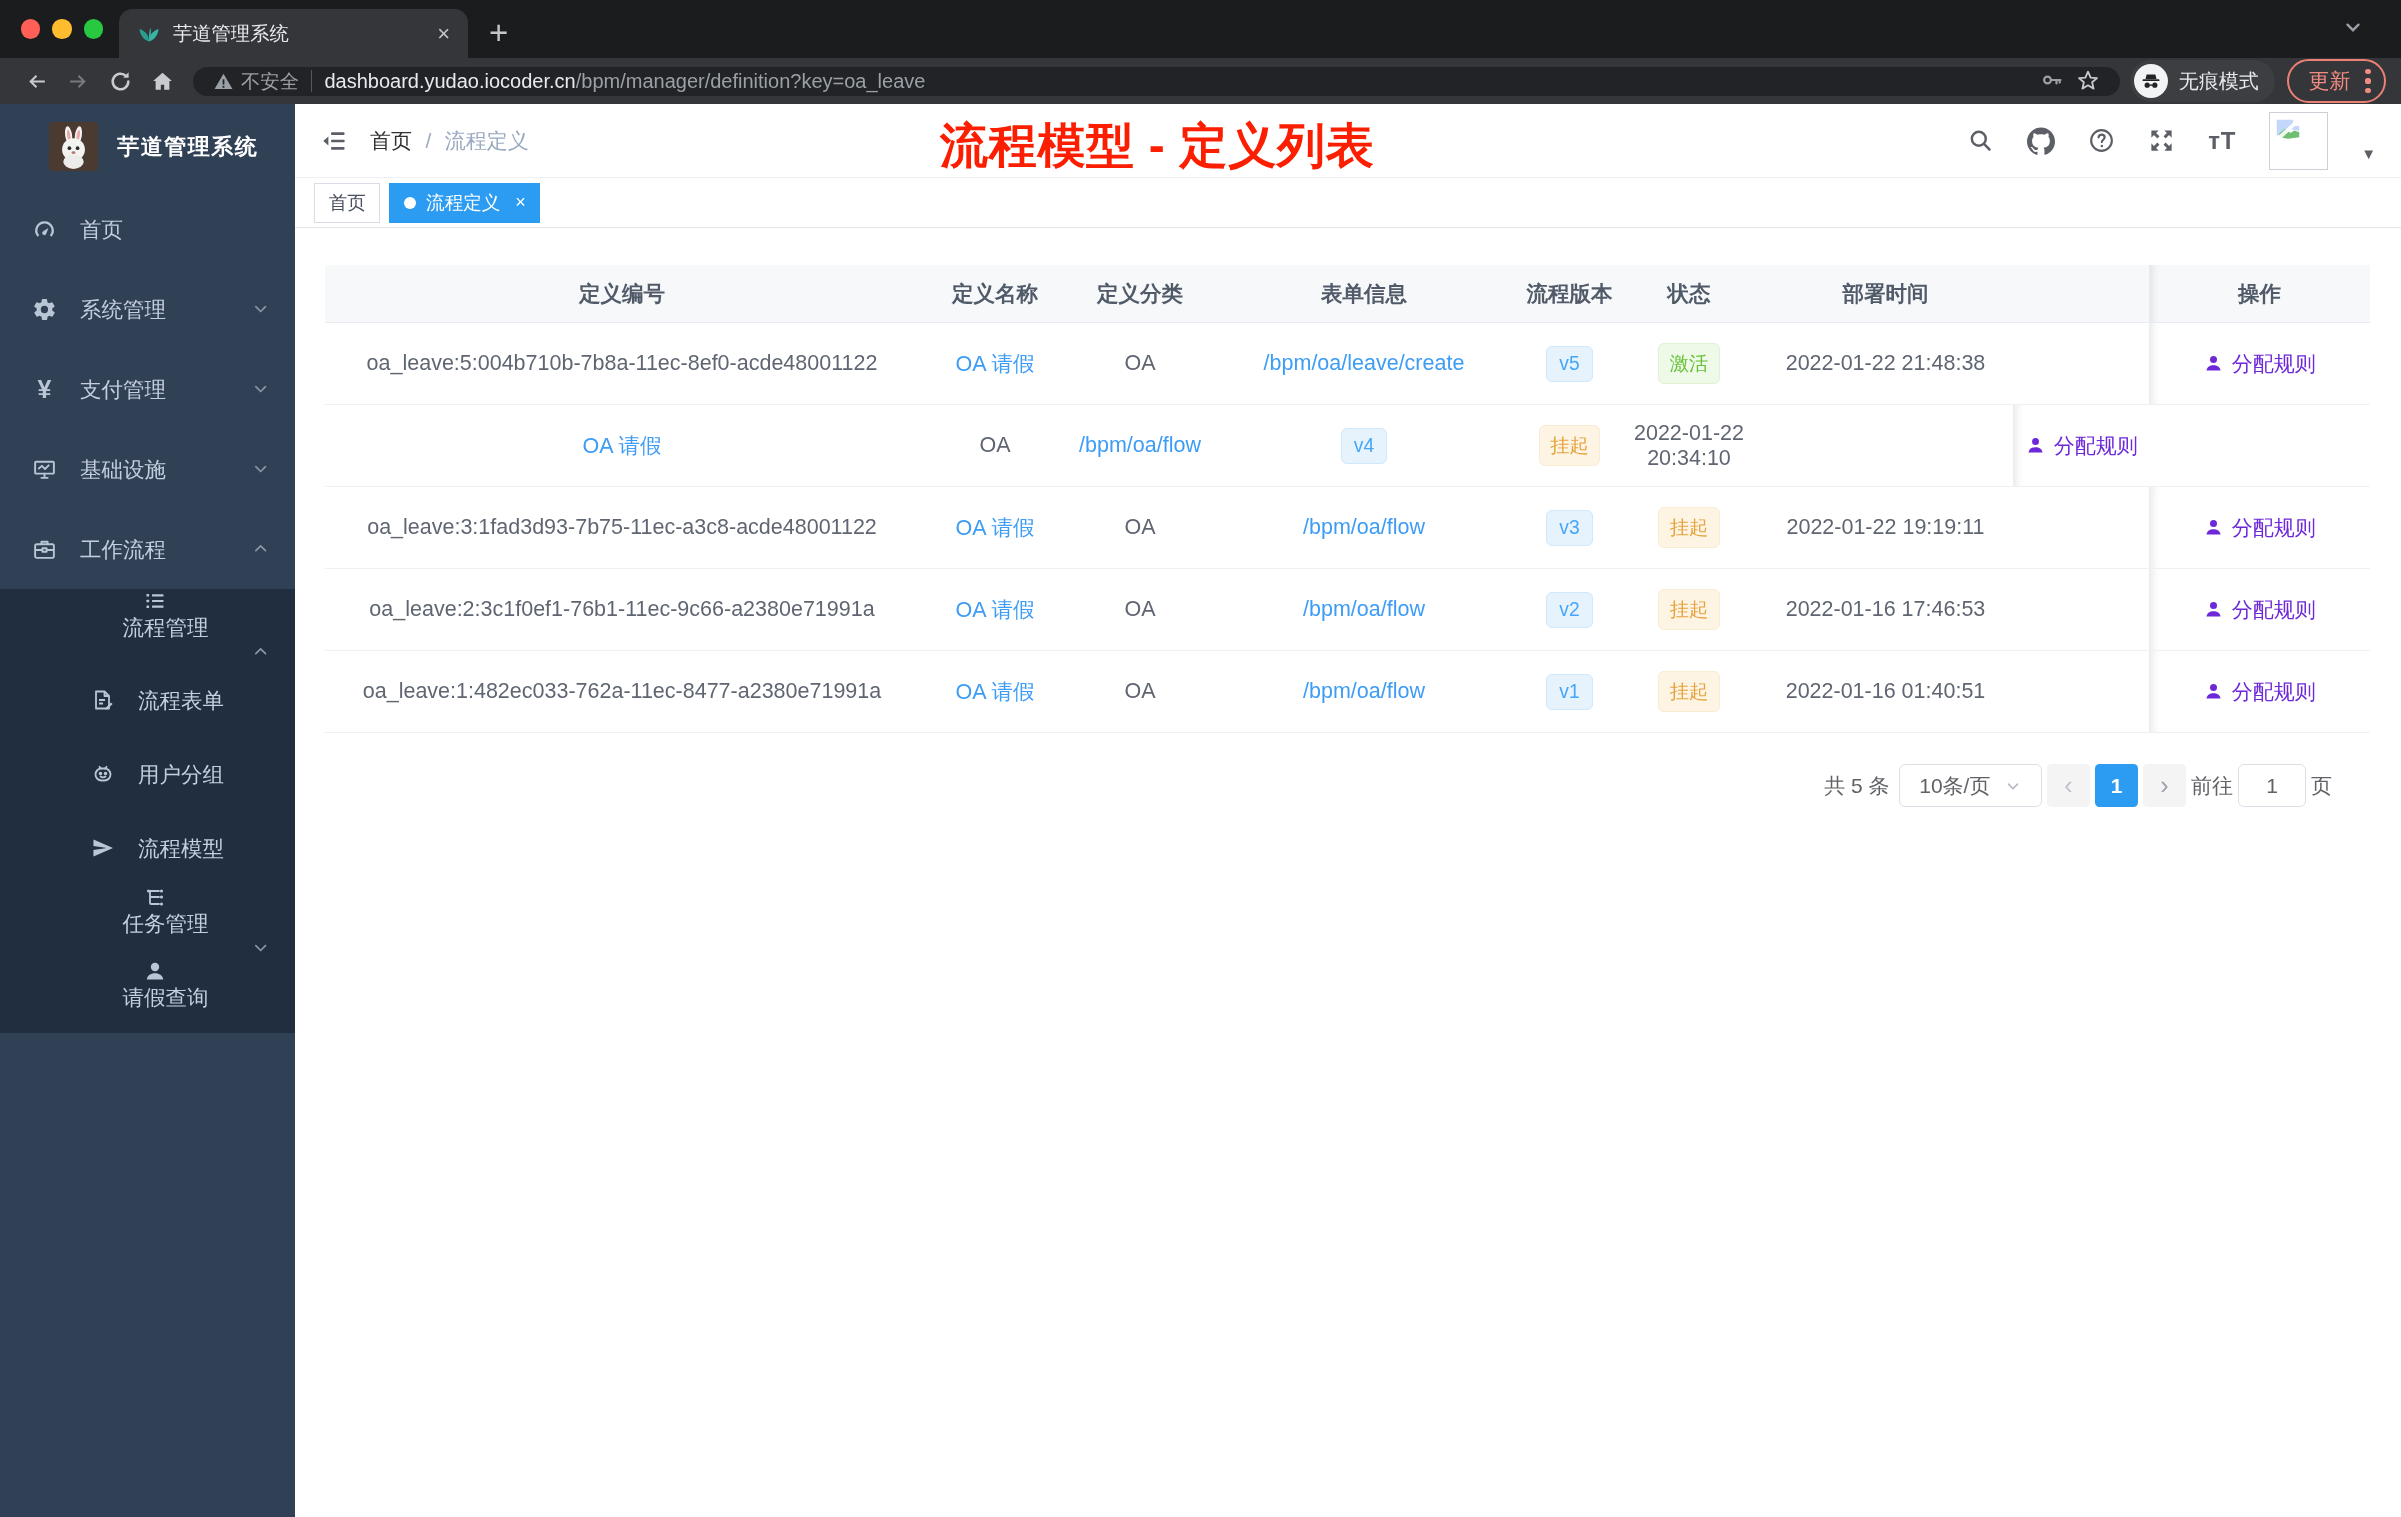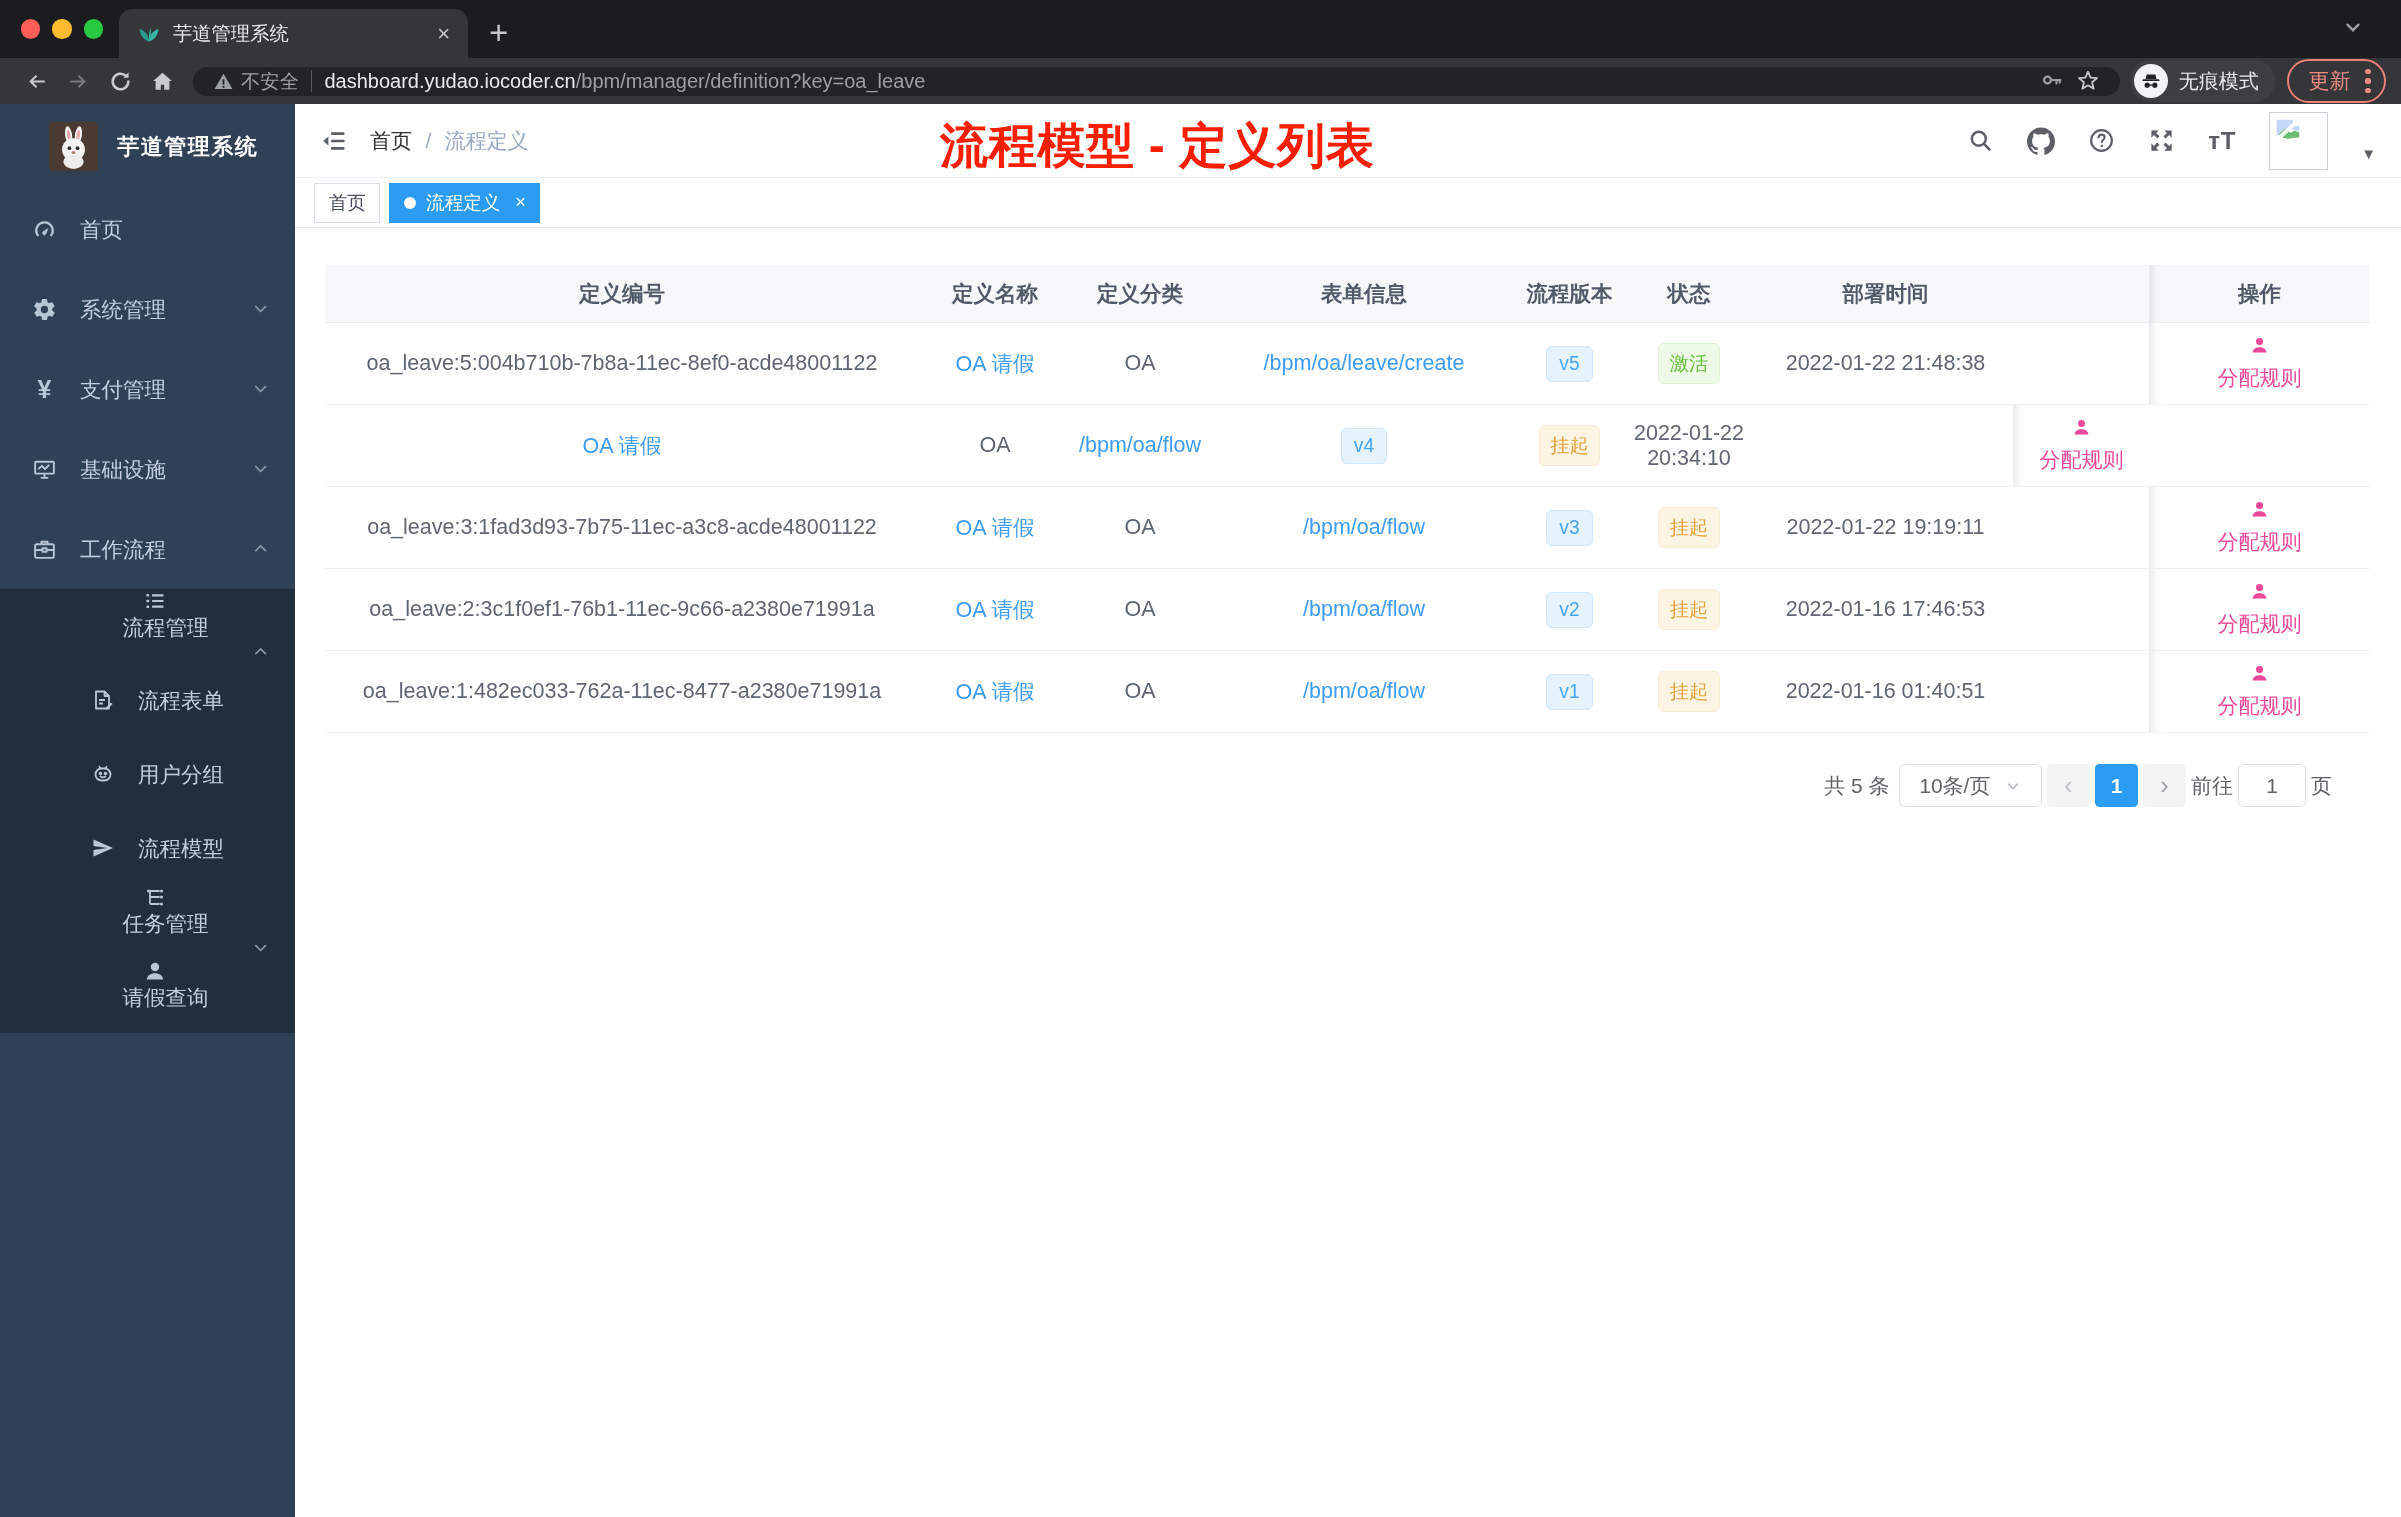--- a/index.html
+++ b/index.html
@@ -88,21 +88,21 @@
   .td-cat { font-size:21.5px; color:#5f6672; }
   .td-time { font-size:21.5px; color:#5f6672; }
   .link { color:#3d9cf5; font-size:21.5px; }
   .badge-ver { background:#e6f3fd; border:1.5px solid #cfe8fb; color:#46a6f7; border-radius:6px;
     padding:6px 12px; font-size:19.3px; }
   .badge-ok { background:#eef9e8; border:1.5px solid #dff2d4; color:#67c23a; border-radius:6px;
     padding:6px 10.4px; font-size:19.3px; }
   .badge-warn { background:#fdf4e3; border:1.5px solid #f9ecd3; color:#e6a23c; border-radius:6px;
     padding:6px 10.4px; font-size:19.3px; }
   .col-op { border-left:1.5px solid #e9ecf0; box-shadow:inset 12px 0 12px -12px rgba(0,0,0,.14); }
-  .op-link { display:flex; align-items:center; gap:7.4px; color:#ec4899; font-size:21px;flex-direction:column; }
+  .op-link { display:flex; align-items:center; gap:7.4px; color:#6d28d9; font-size:21px; }
 
   .pager { margin-top:31px; display:flex; align-items:center; justify-content:flex-end;
     gap:5px; font-size:21px; color:#606266; padding-right:36px; }
   .pg-total { margin-right:4.5px; white-space:nowrap; }
   .pg-select { width:143px; height:43px; border:1.5px solid #dcdfe6; border-radius:6px;
     display:flex; align-items:center; justify-content:center; gap:13.4px; color:#606266; background:#fff; }
   .pg-btn { width:43px; height:43px; background:#f4f4f5; border-radius:4.5px; display:flex;
     align-items:center; justify-content:center; font-size:25px; }
   .pg-prev { color:#bfc3ca; } .pg-next { color:#9da1a9; }
   .pg-active { width:43px; height:43px; background:#2b9cf2; border-radius:4.5px; color:#fff;

